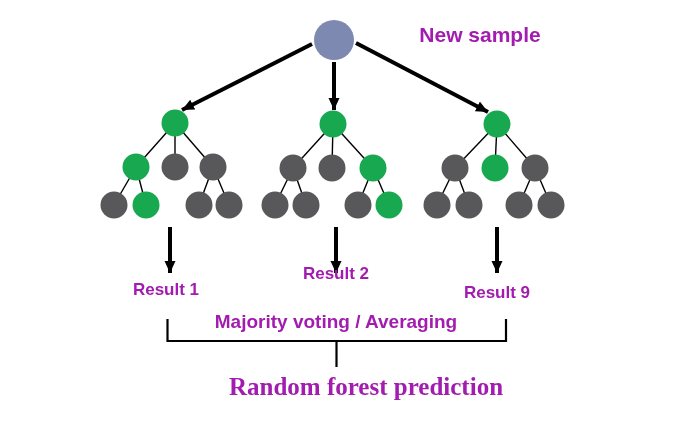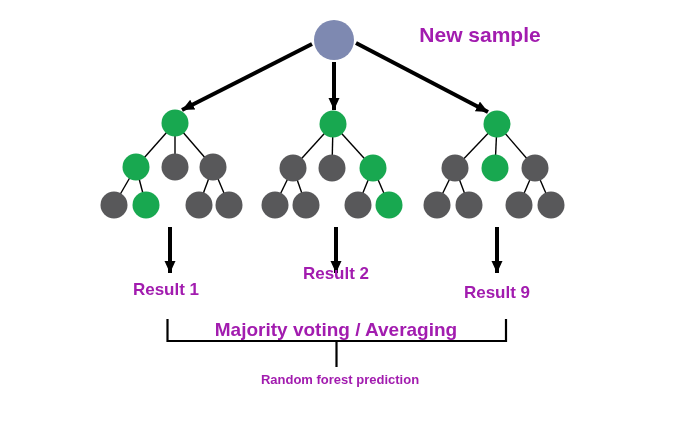--- a/index.html
+++ b/index.html
@@ -13,22 +13,22 @@
   .stage svg{position:absolute;left:0;top:0;}
   .label{
     position:absolute;transform:translateX(-50%);
     white-space:nowrap;font-weight:700;color:#a21caf;line-height:1.15;
   }
   .new-sample{left:480px;top:23px;font-size:21px;}
   .result{font-size:17px;}
   .result-1{left:166px;top:280px;}
   .result-2{left:336px;top:264px;}
   .result-3{left:497px;top:283px;}
-  .voting{left:336px;top:311px;font-size:19px;margin-top:8px;}
-  .prediction{left:340px;top:373px;font-size:13px;}
+  .voting{left:336px;top:311px;font-size:19px;}
+  .prediction{left:366px;top:373px;font-size:25px;font-family:Liberation Serif, serif;}
 </style>
 </head>
 <body>
 
 <div class="stage">
   <svg id="diagram-svg" width="700" height="431" viewBox="0 0 700 431">
     <defs>
       <marker id="arrowhead" markerUnits="userSpaceOnUse" markerWidth="13" markerHeight="12" refX="12" refY="5.5" orient="auto">
         <path id="arrowhead-path" d="M0,0 L12,5.5 L0,11 Z" fill="#000000"></path>
       </marker>

